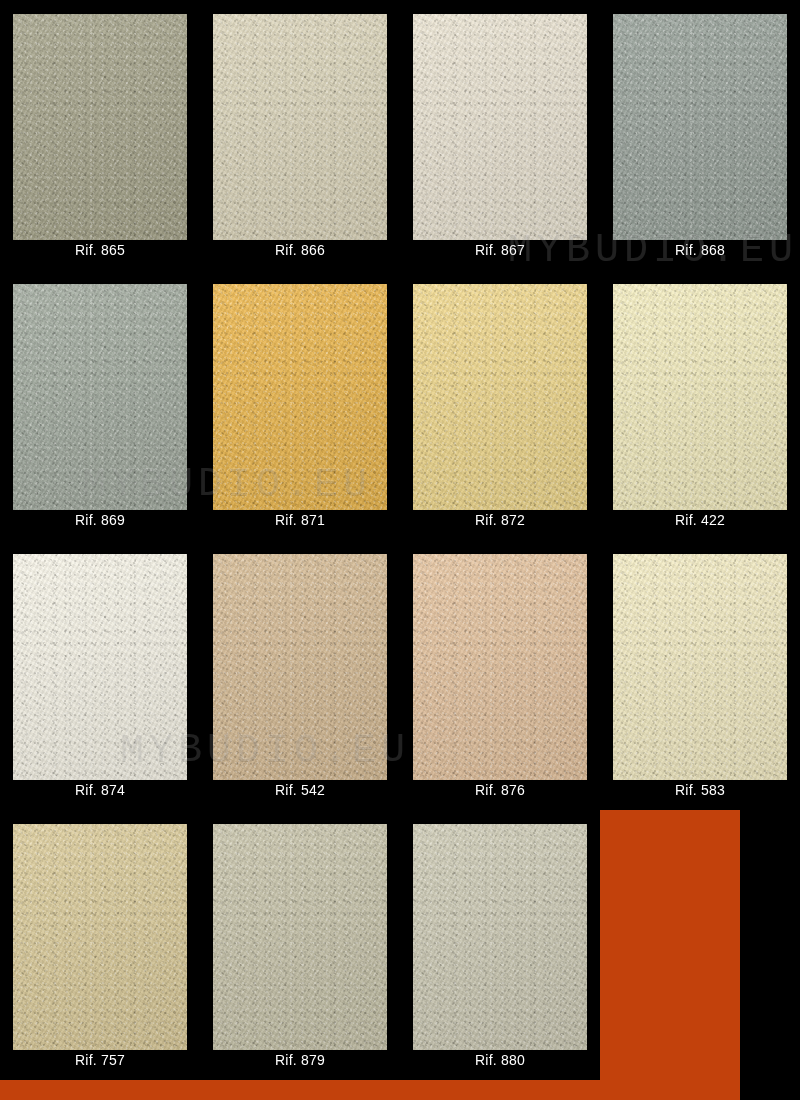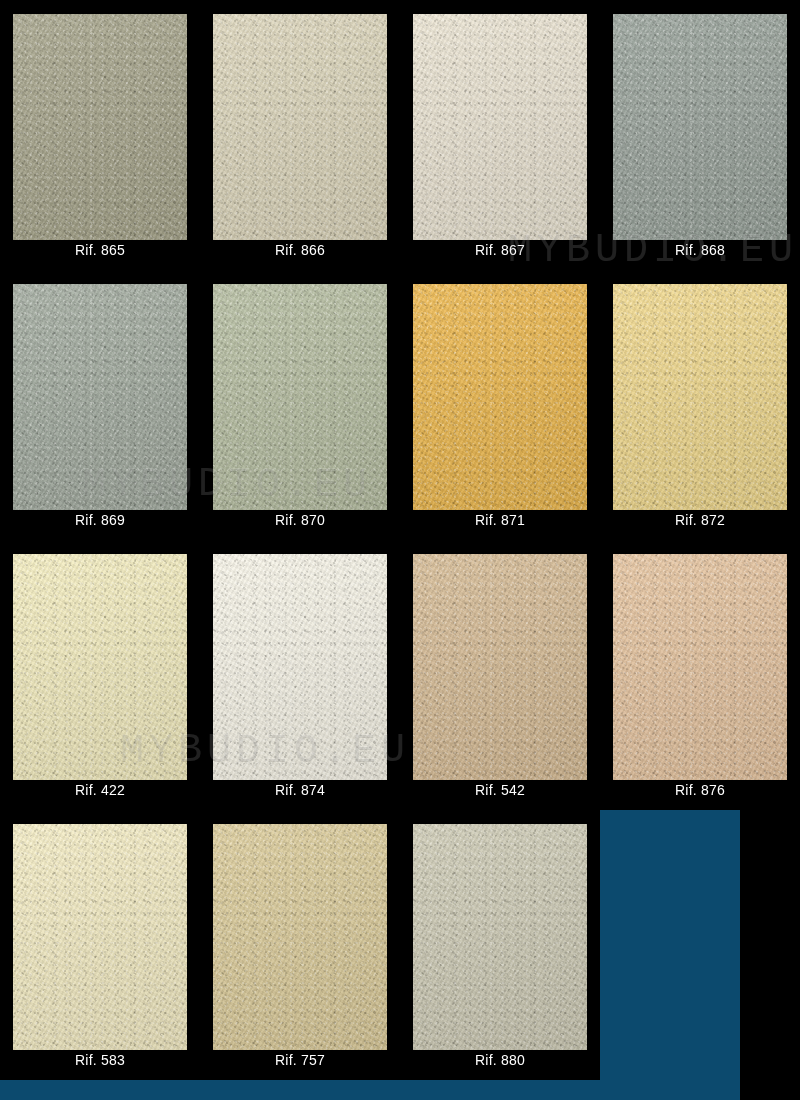--- a/index.html
+++ b/index.html
@@ -18,21 +18,21 @@
 
   #catalog-grid {
     position: absolute;
     left: 0;
     top: 0;
     width: 740px;
     height: 1100px;
     display: grid;
     grid-template-columns: repeat(4, 200px);
     grid-template-rows: repeat(4, 270px);
-    background: #0c4a6e;
+    background: #c2410c;
   }
 
   .swatch-cell {
     position: relative;
     width: 200px;
     height: 270px;
     box-sizing: border-box;
     padding: 14px 13px 0 13px;
     background: #000000;
   }
@@ -134,24 +134,20 @@
     </div>
     <div class="swatch-cell">
       <div class="swatch-color" style="background-color: rgb(154, 164, 156);"></div>
       <div class="swatch-label">Rif. 868</div>
     </div>
     <div class="swatch-cell">
       <div class="swatch-color" style="background-color: rgb(163, 172, 160);"></div>
       <div class="swatch-label">Rif. 869</div>
     </div>
     <div class="swatch-cell">
-      <div class="swatch-color" style="background-color: rgb(183, 191, 162);"></div>
-      <div class="swatch-label">Rif. 870</div>
-    </div>
-    <div class="swatch-cell">
       <div class="swatch-color" style="background-color: rgb(238, 185, 78);"></div>
       <div class="swatch-label">Rif. 871</div>
     </div>
     <div class="swatch-cell">
       <div class="swatch-color" style="background-color: rgb(242, 218, 142);"></div>
       <div class="swatch-label">Rif. 872</div>
     </div>
     <div class="swatch-cell">
       <div class="swatch-color" style="background-color: rgb(245, 238, 192);"></div>
       <div class="swatch-label">Rif. 422</div>
@@ -170,20 +166,24 @@
     </div>
     <div class="swatch-cell">
       <div class="swatch-color" style="background-color: rgb(245, 237, 196);"></div>
       <div class="swatch-label">Rif. 583</div>
     </div>
     <div class="swatch-cell">
       <div class="swatch-color" style="background-color: rgb(221, 205, 155);"></div>
       <div class="swatch-label">Rif. 757</div>
     </div>
     <div class="swatch-cell">
+      <div class="swatch-color" style="background-color: rgb(201, 197, 171);"></div>
+      <div class="swatch-label">Rif. 879</div>
+    </div>
+    <div class="swatch-cell">
       <div class="swatch-color" style="background-color: rgb(207, 204, 182);"></div>
       <div class="swatch-label">Rif. 880</div>
     </div>
   </div>
 
 <div id="watermark-layer">
   <div class="watermark wm-1">MYBUDIO.EU</div>
   <div class="watermark wm-2">MYBUDIO.EU</div>
   <div class="watermark wm-3">MYBUDIO.EU</div>
 </div>

